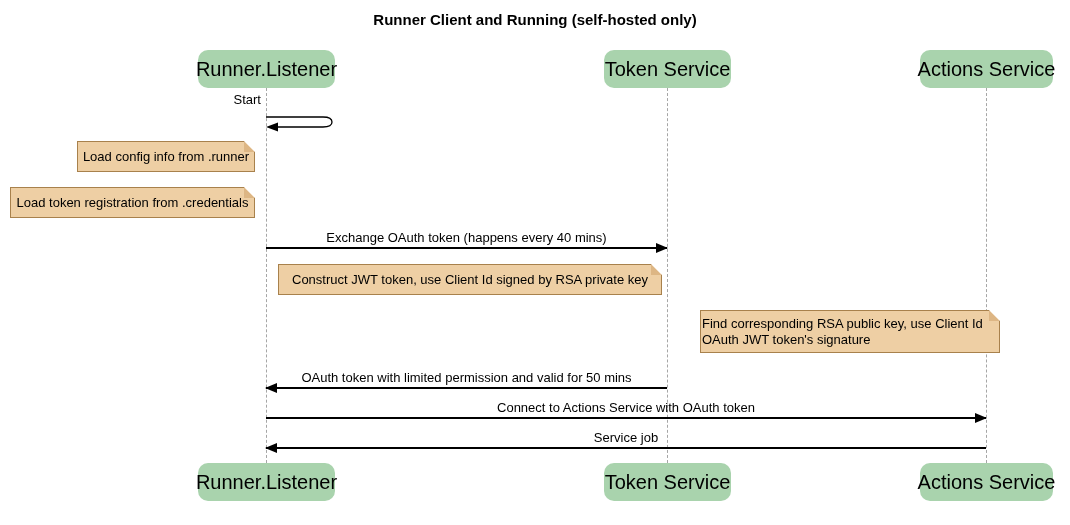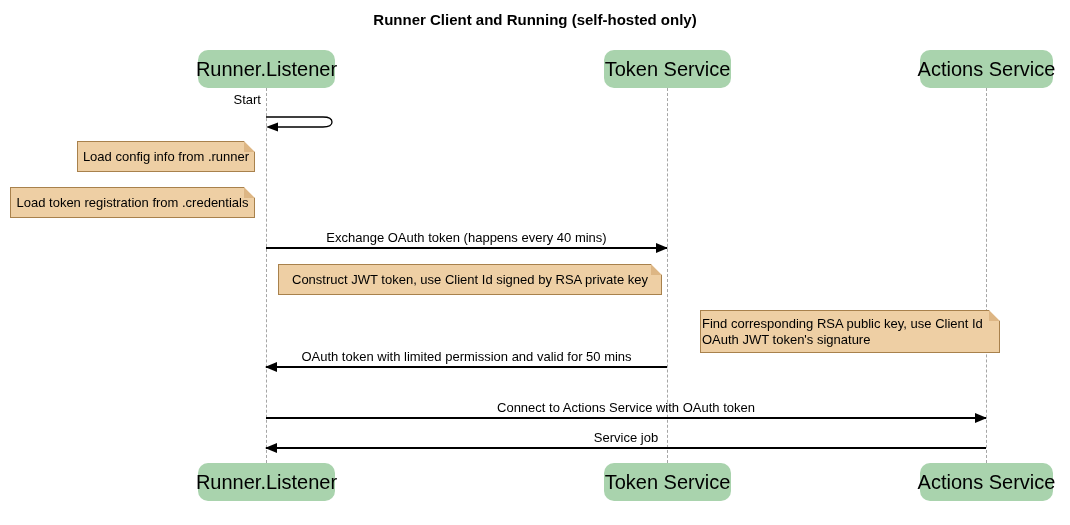--- a/index.html
+++ b/index.html
@@ -49,21 +49,21 @@
     position:absolute; right:-1px; top:14px; width:0; height:0;
     border-top:5px solid transparent; border-bottom:5px solid transparent;
     border-left:12px solid;
   }
   .ah-l {
     position:absolute; left:-1px; top:14px; width:0; height:0;
     border-top:5px solid transparent; border-bottom:5px solid transparent;
     border-right:12px solid;
   }
   .m-exchange { left:266px; top:229px; width:401px; }
-  .m-oauth    { left:266px; top:348px; width:401px; }
+  .m-oauth    { left:266px; top:369px; width:401px; }
   .m-connect  { left:266px; top:399px; width:720px; }
   .m-workflow { left:266px; top:429px; width:720px; }
 
   .self-label {
     position:absolute; right:809px; top:92px;
     font-size:13px; white-space:nowrap;
   }
   .self-loop { position:absolute; left:266px; top:112px; color:var(--arrow); }
 
   .note {

